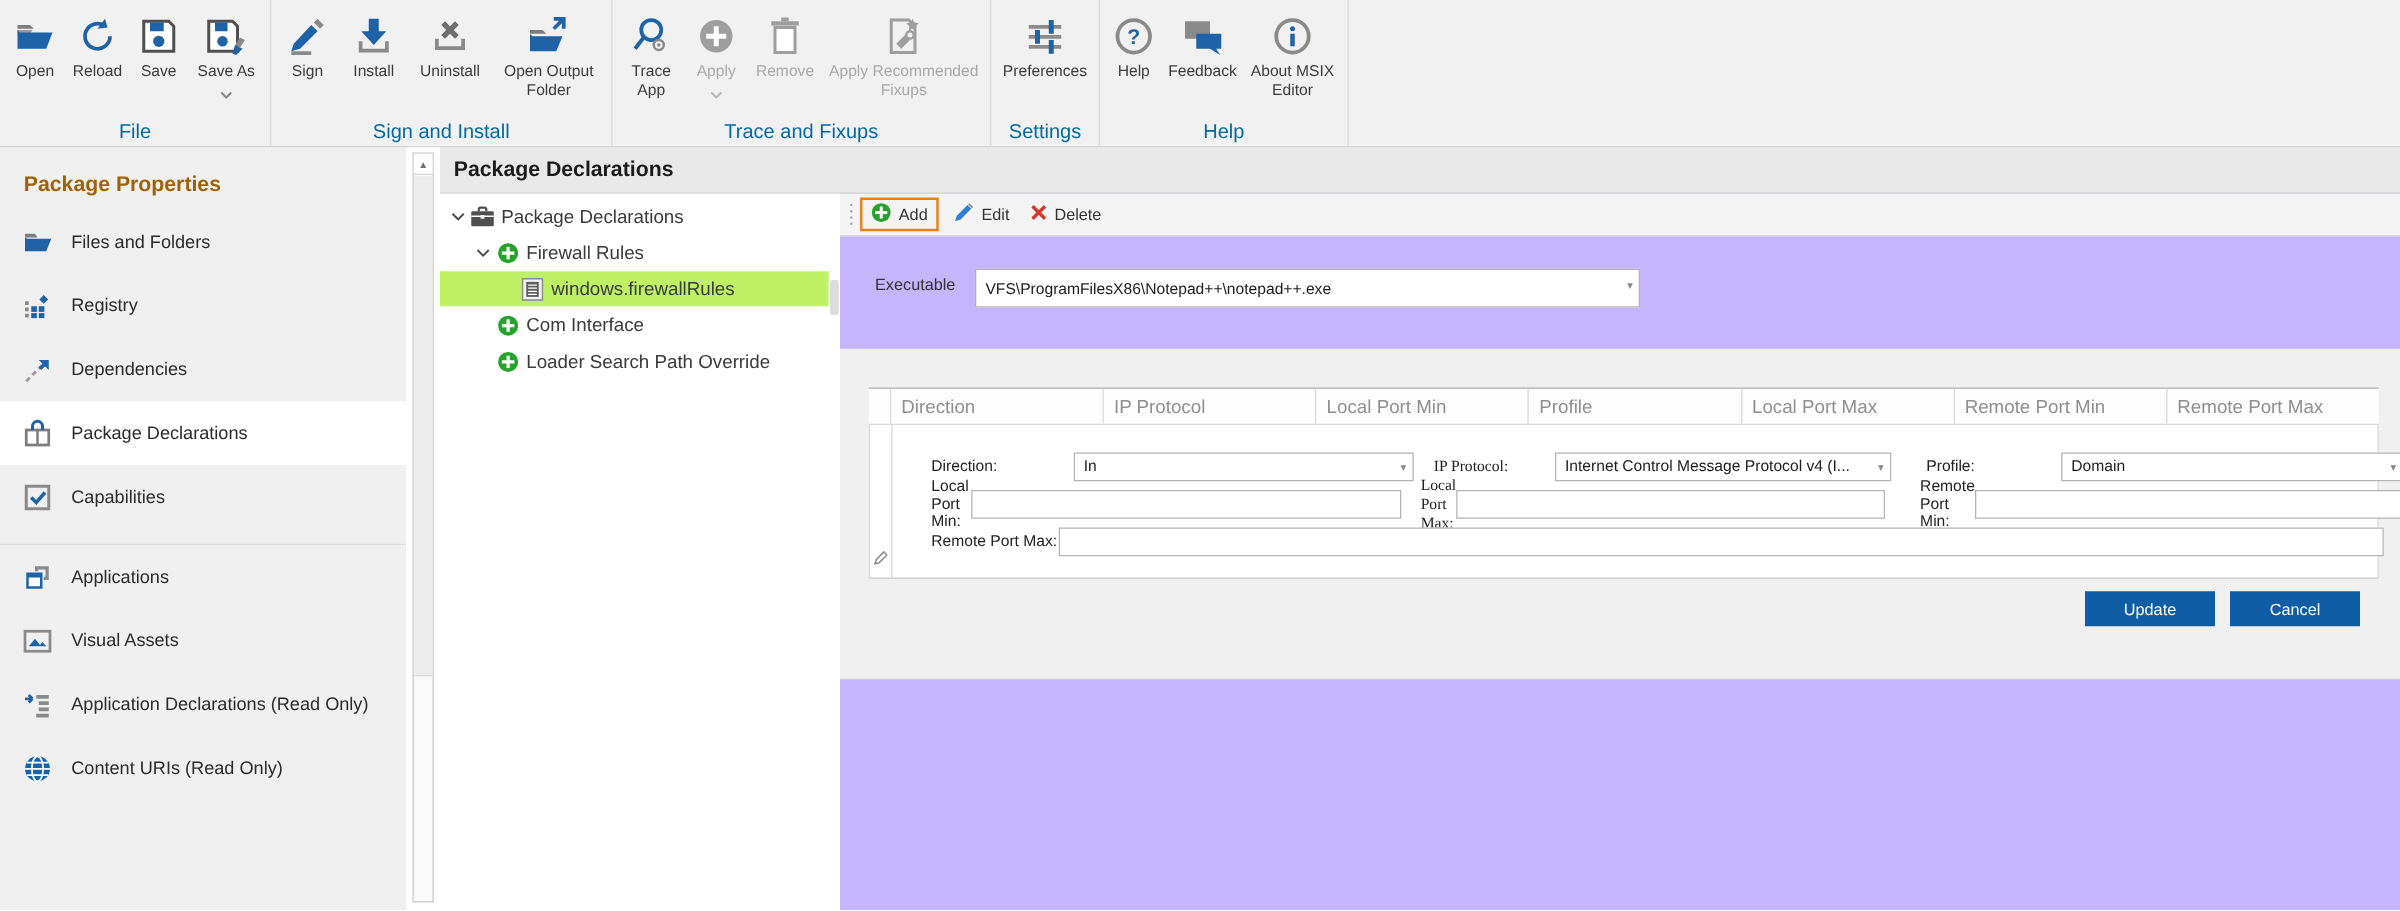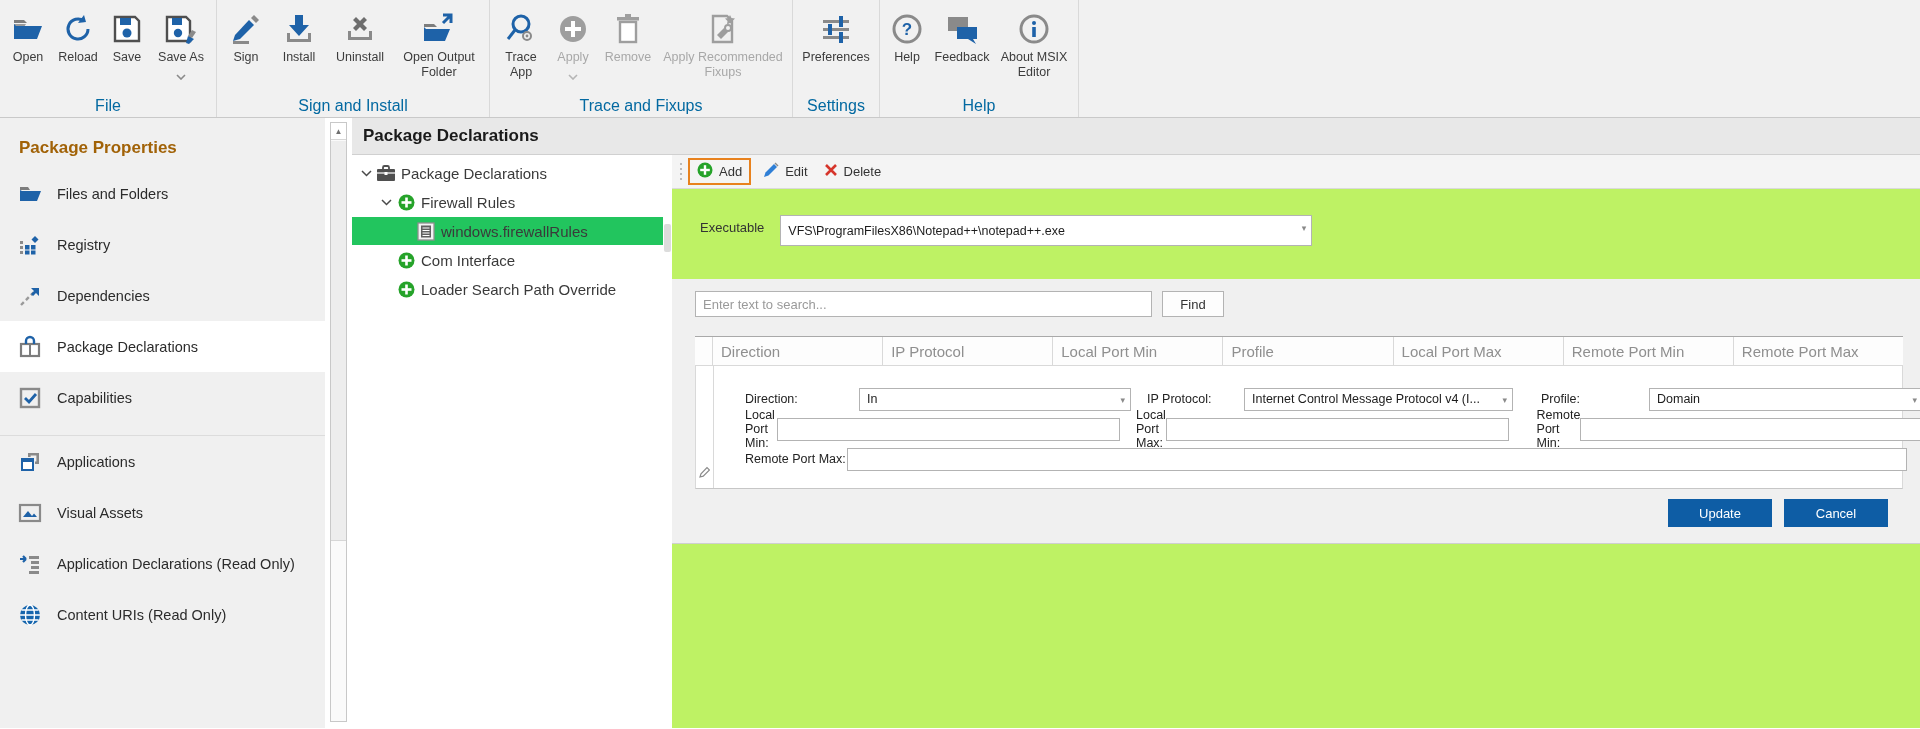--- a/index.html
+++ b/index.html
@@ -46,31 +46,31 @@
   
   .main { flex:1; display:flex; flex-direction:column; min-width:0; }
   .titlebar { height:37px; background:#e8e8e8; border-bottom:1px solid #d0d0d0;
     display:flex; align-items:center; padding-left:11px; flex:none; }
   .titlebar span { font-size:17px; font-weight:bold; color:#1a1a1a; }
   .main-row { flex:1; display:flex; min-height:0; }
 
   
   .treepanel { width:311px; flex:none; background:#fff; padding-top:4px; }
   .trow { height:28px; margin-bottom:1px; display:flex; align-items:center; font-size:15px; color:#3a3a3a; }
-  .trow.selected { background:#22c55e; }
+  .trow.selected { background:#bef264; }
   .tchev { width:16px; display:flex; justify-content:center; flex:none; }
   .tico { width:20px; margin:0 5px 0 2px; display:flex; justify-content:center; flex:none; }
   .ind0 { padding-left:6px; } .ind1 { padding-left:26px; } .ind2 { padding-left:62px; }
 
   .splitter { width:9px; flex:none; background:#fff; position:relative; }
   .splitter .grip { position:absolute; left:1px; top:69px; width:7px; height:28px;
     background:#dcdcdc; border-radius:2px; }
 
   
-  .detail { flex:1; display:flex; flex-direction:column; background:#bef264; min-width:0; }
+  .detail { flex:1; display:flex; flex-direction:column; background:#c4b5fd; min-width:0; }
   .dtoolbar { height:34px; flex:none; background:#f4f4f4; border-bottom:1px solid #dadada;
     display:flex; align-items:center; padding-left:4px; }
   .dots { width:10px; display:flex; flex-direction:column; align-items:center; margin-right:2px; }
   .dots i { width:2px; height:2px; background:#a9a9a9; border-radius:50%; margin:1.5px 0; }
   .tbtn { display:flex; align-items:center; font-size:13px; color:#333; padding:3px 8px; }
   .tbtn .lbl { margin-left:6px; }
   .addbox { border:2px solid #e8821e; padding:2px 7px; margin-right:4px; }
 
   .execrow { height:90px; flex:none; display:flex; align-items:flex-start; padding:26px 0 0 28px; }
   .execrow .lbl { font-size:13px; color:#333; margin-top:5px; }
@@ -95,21 +95,21 @@
     border-bottom:1px solid #d9d9d9; }
   .ghead .gutter { width:18px; flex:none; border-right:1px solid #d9d9d9; }
   .gcol { flex:1 1 0; border-right:1px solid #d9d9d9; display:flex; align-items:center;
     padding-left:8px; font-size:15px; color:#8f8f8f; white-space:nowrap; overflow:hidden; }
   .gform { display:flex; background:#fff; border-left:1px solid #d9d9d9;
     border-right:1px solid #d9d9d9; border-bottom:1px solid #c6c6c6; height:123px; }
   .gform .gutter { width:18px; flex:none; border-right:1px solid #d9d9d9;
     display:flex; align-items:flex-end; justify-content:center; padding-bottom:10px; }
   .fgrid { flex:1; padding:18px 0 0 15px; }
   .frow { display:flex; align-items:center; height:30px;margin-left:16px; }
-  .fl1 { width:114px; } .fl2 { width:97px; } .fl3 { width:108px; }
+  .fl1 { width:114px; } .fl2 { width:97px;font-family:Liberation Serif, serif; } .fl3 { width:108px; }
   .flabel { font-size:12.5px; color:#222; }
   .ffield1 { width:272px; margin-right:16px; }
   .ffield2 { width:269px; margin-right:28px; }
   .ffield3 { width:274px; }
   .tinput { height:23px; border:1px solid #b3b3b3; background:#fff; width:100%;
     font-size:12.5px; padding:0 5px; font-family:"Liberation Sans",sans-serif; }
   .fcombo { height:23px; }
 
   .btnrow { display:flex; justify-content:flex-end; margin-top:10px; padding-right:15px; }
   .bluebtn { width:104px; height:28px; background:#0e5da5; color:#fff; font-size:13px;
@@ -560,26 +560,20 @@
 
         <div class="execrow">
           <span class="lbl">Executable</span>
           <div class="combo exec-combo">
             <span class="cv">VFS\ProgramFilesX86\Notepad++\notepad++.exe</span>
             <span class="ca">▾</span>
           </div>
         </div>
 
         <div class="graysec">
-          <div class="searchrow">
-            <input class="search-input" type="text" placeholder="Enter text to search..." style="">
-            <div class="findbtn">
-              <span>Find</span>
-            </div>
-          </div>
 
           <div class="grid">
             <div class="ghead">
               <div class="gutter"></div>
               <div class="gcol">Direction</div>
               <div class="gcol">IP Protocol</div>
               <div class="gcol">Local Port Min</div>
               <div class="gcol">Profile</div>
               <div class="gcol">Local Port Max</div>
               <div class="gcol">Remote Port Min</div>

